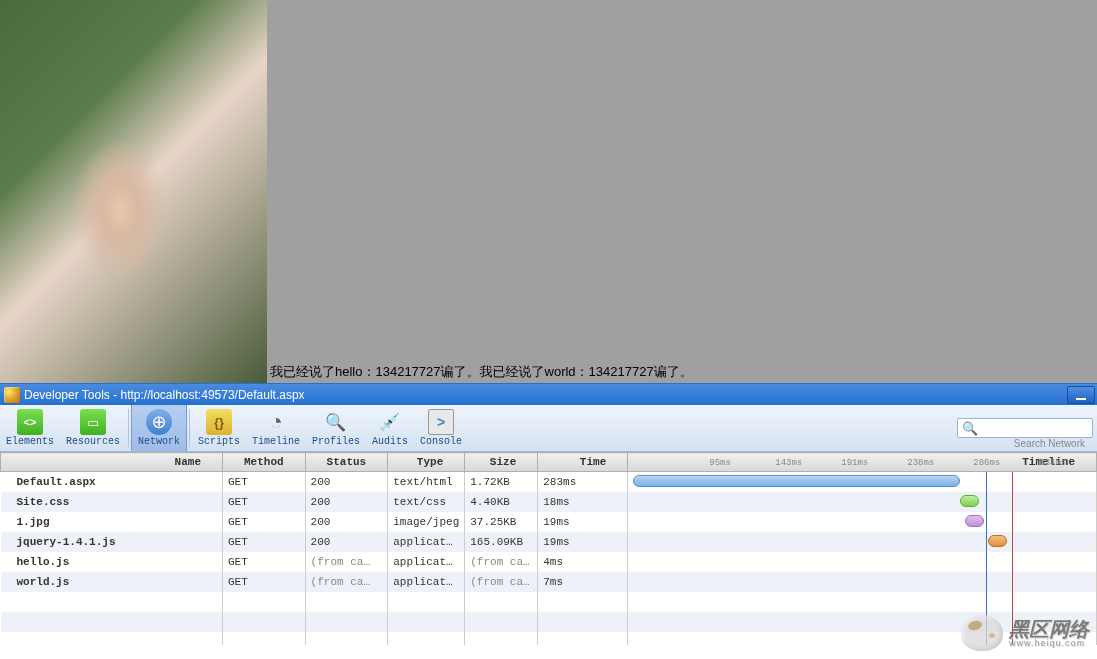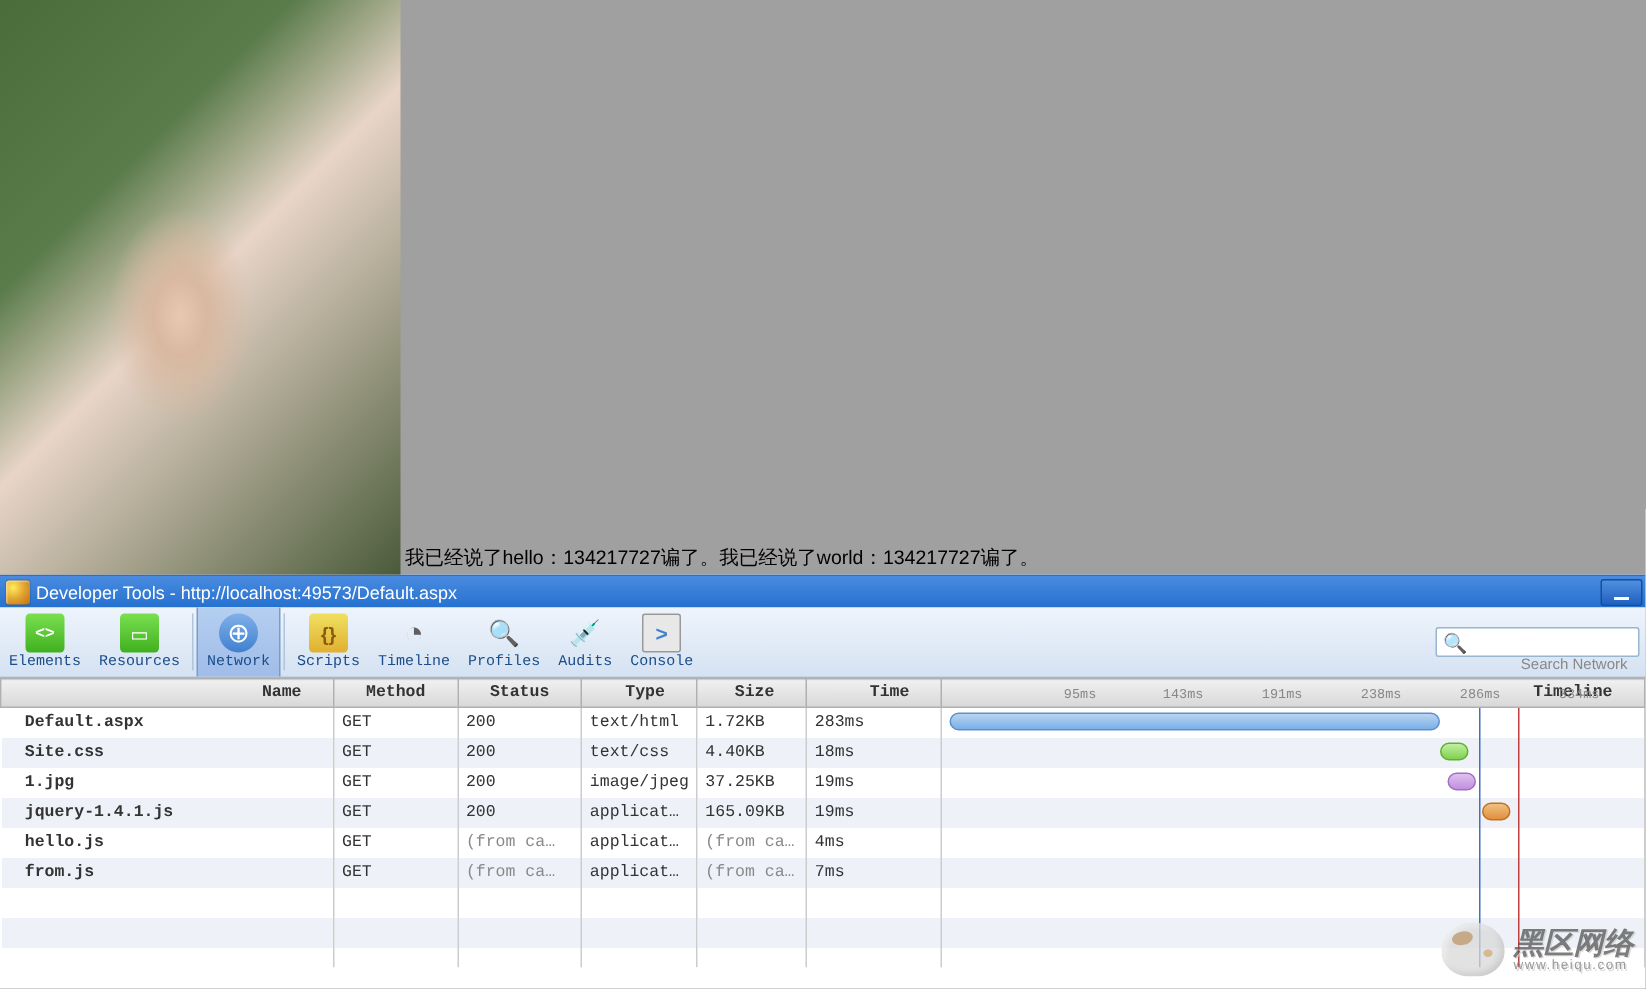--- a/index.html
+++ b/index.html
@@ -212,21 +212,21 @@
           <td class="cell-gray">(from ca…</td>
           <td>applicat…</td>
           <td class="cell-right cell-gray">(from ca…</td>
           <td class="cell-right">4ms</td>
           <td class="timeline-cell">
             <div class="marker" style="left:76.5%"></div>
             <div class="marker-red" style="left:82%"></div>
           </td>
         </tr>
         <tr>
-          <td class="cell-name">from.js</td>
+          <td class="cell-name">world.js</td>
           <td>GET</td>
           <td class="cell-gray">(from ca…</td>
           <td>applicat…</td>
           <td class="cell-right cell-gray">(from ca…</td>
           <td class="cell-right">7ms</td>
           <td class="timeline-cell">
             <div class="marker" style="left:76.5%"></div>
             <div class="marker-red" style="left:82%"></div>
           </td>
         </tr>

